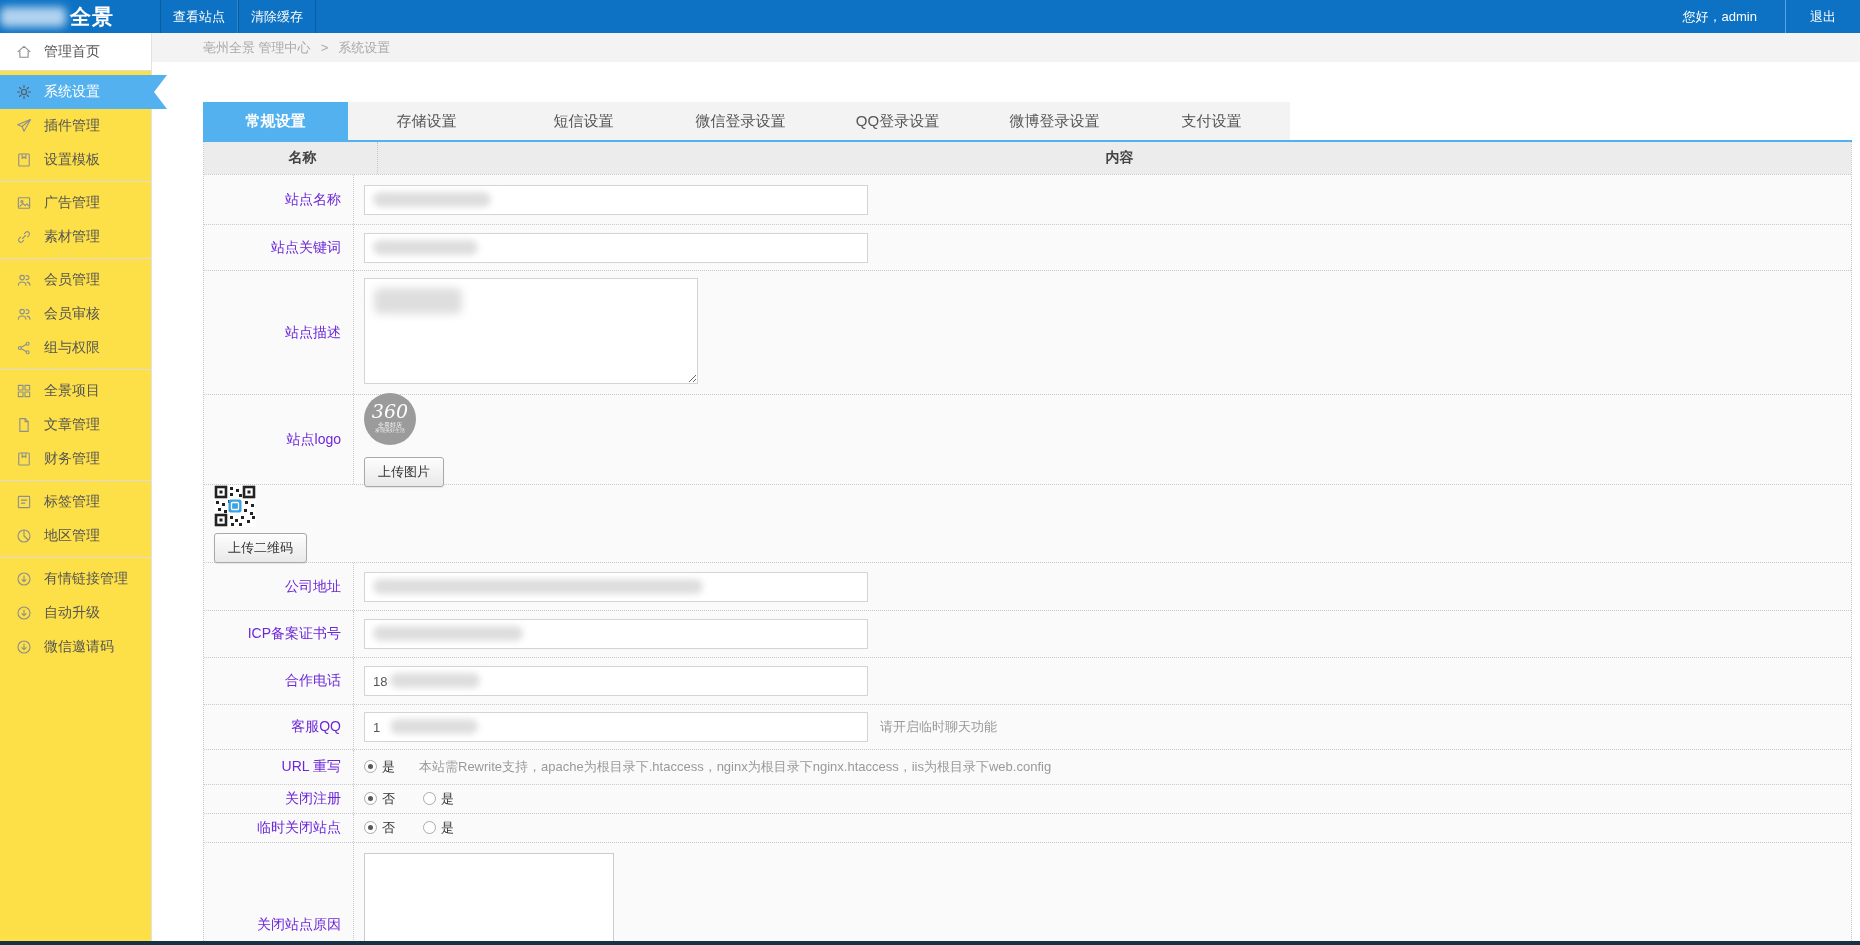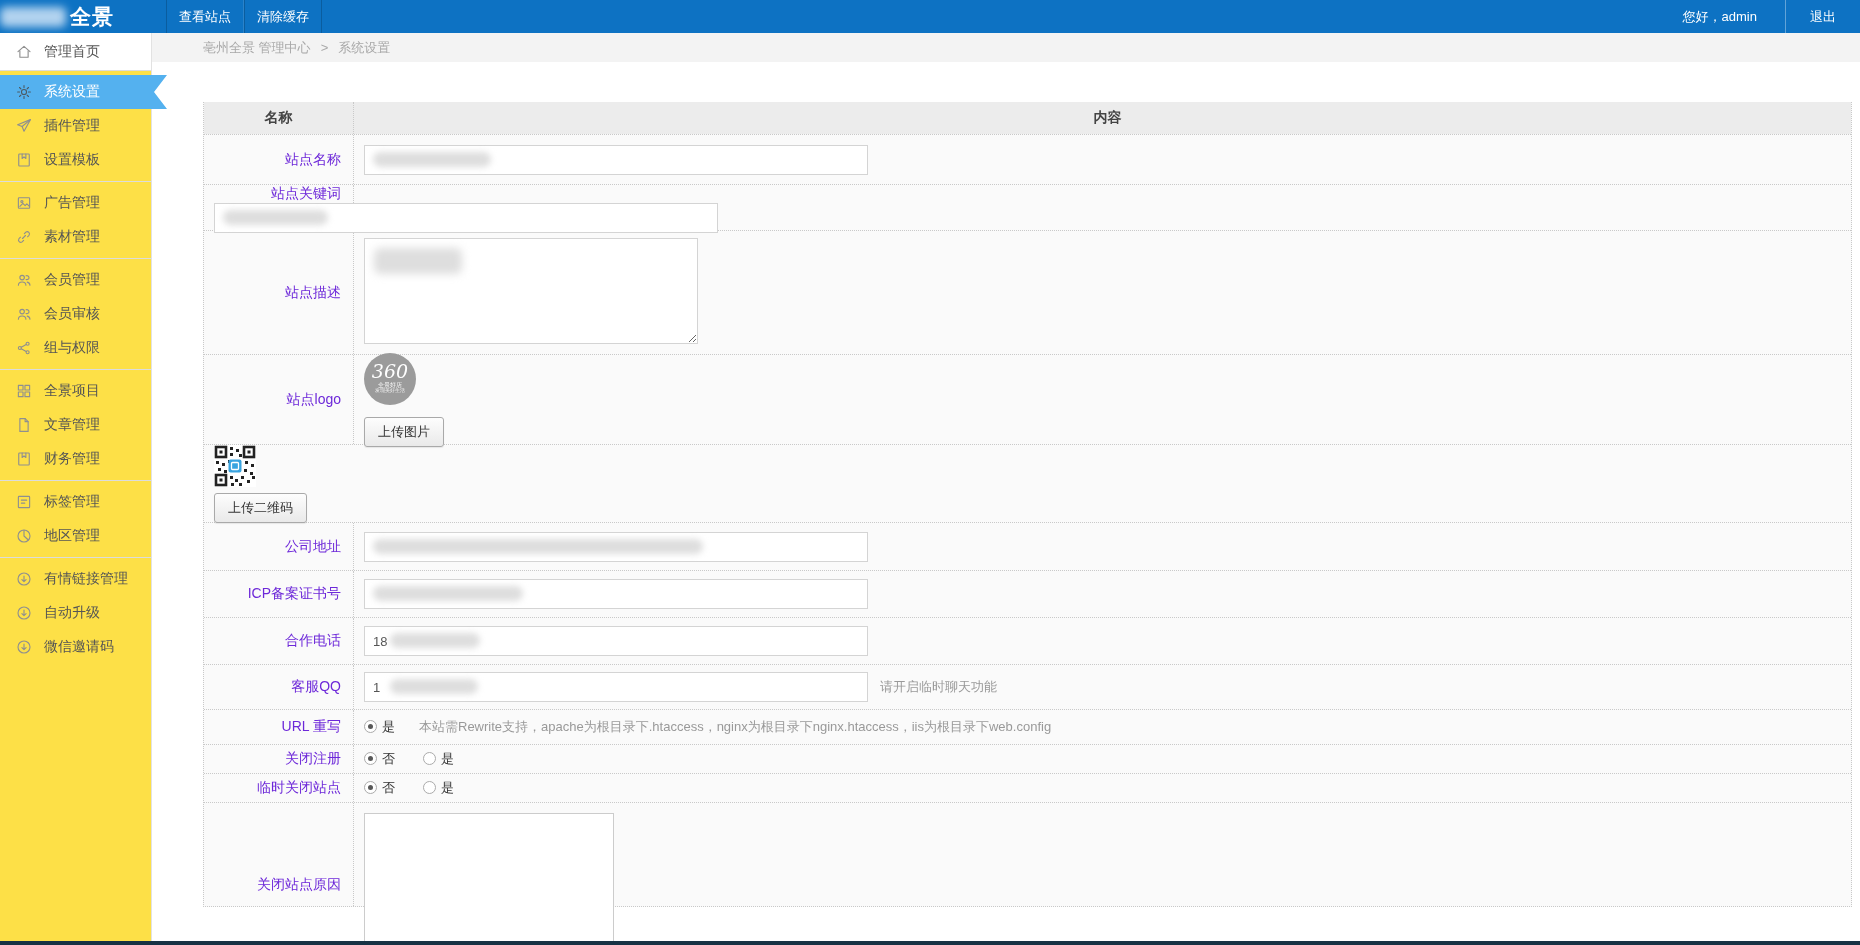--- a/index.html
+++ b/index.html
@@ -6,21 +6,21 @@
   html,body { width:1860px; height:945px; overflow:hidden; background:#fff;
     font-family:"Liberation Sans","DejaVu Sans",sans-serif; }
 
   
   .topbar { position:absolute; left:0; top:0; width:1860px; height:33px;
     background:#0d72c3; color:#fff; display:flex; align-items:stretch; z-index:50; }
   .brand { width:152px; display:flex; align-items:center; padding-left:0; gap:4px; }
   .brand-blur { width:66px; height:20px; border-radius:5px; background:#cfe4f7;
     filter:blur(4px); opacity:.85; }
   .brand-text { font-size:21px; font-weight:bold; letter-spacing:1px; }
-  .topbtns { display:flex; align-items:stretch; margin-left:14px; }
+  .topbtns { display:flex; align-items:stretch; margin-left:8px; }
   .topbtn { width:78px; display:flex; align-items:center; justify-content:center;
     font-size:13px; cursor:pointer; border-left:1px solid rgba(0,0,0,.18);
     border-right:1px solid rgba(255,255,255,.12); }
   .topbtn:last-child { border-right:1px solid rgba(0,0,0,.18); }
   .topright { margin-left:auto; display:flex; align-items:stretch; font-size:13px; }
   .greeting { display:flex; align-items:center; padding:0 28px; }
   .logout { display:flex; align-items:center; padding:0 24px;
     border-left:1px solid rgba(255,255,255,.35); cursor:pointer; }
 
   
@@ -52,28 +52,28 @@
   .tabs-row { display:flex; border-bottom:2px solid #54b1ef; }
   .tabs-bg { display:flex; background:#f3f3f3; }
   .tab { width:157px; height:38px; display:flex; align-items:center; justify-content:center;
     font-size:15px; color:#555; cursor:pointer; }
   .tab.active { background:#54b1ef; color:#fff; font-weight:bold; width:145px; }
 
   
   .stable { border:1px dotted #c9c9c9; border-top:none; background:#fafafa; }
   .trow { display:flex; align-items:stretch; border-top:1px dotted #c9c9c9; }
   .trow:first-child { border-top:none; }
-  .thead { background:#ececec; }
+  .thead { background:#ececec;padding-left:24px; }
   .cell-l { width:150px; flex-shrink:0; display:flex; align-items:center;
     justify-content:flex-end; padding-right:12px; font-size:14px; color:#6d28d9;
     border-right:1px dotted #c9c9c9; text-align:right; }
   .thead .cell-l { justify-content:center; padding-right:0; font-weight:bold; color:#444; }
   .cell-c { flex:1; display:flex; align-items:center; padding-left:10px; gap:12px; }
   .thead .cell-c { justify-content:center; font-weight:bold; color:#444; font-size:14px; }
-  .h32 { height:32px; } .h50 { height:50px; } .h46 { height:46px;flex-direction:column; } .h124 { height:124px; }
+  .h32 { height:32px; } .h50 { height:50px; } .h46 { height:46px; } .h124 { height:124px; }
   .h90 { height:90px; } .h78 { height:78px; } .h48 { height:48px; } .h47 { height:47px; }
   .h45 { height:45px; } .h35 { height:35px; } .h29 { height:29px; } .hlast { height:104px; }
 
   .ibox { position:relative; display:inline-block; }
   .tinput { width:504px; height:30px; border:1px solid #d4d4d4; background:#fff;
     font-size:13px; color:#555; padding:0 8px; outline:none; }
   .blob { position:absolute; top:7px; left:9px; height:15px; background:#dedede;
     border-radius:8px; filter:blur(3px); pointer-events:none; }
   .blob.shift { left:26px; }
   .tarea { width:334px; height:106px; border:1px solid #d4d4d4; background:#fff;
@@ -307,20 +307,31 @@
 
   <div class="main">
     <div class="crumbbar">
       <span>亳州全景 管理中心</span>
       <span>&gt;</span>
       <span>系统设置</span>
     </div>
 
     <div class="content">
 
+      <div class="tabs-row">
+        <div class="tabs-bg">
+          <div class="tab active">常规设置</div>
+          <div class="tab">存储设置</div>
+          <div class="tab">短信设置</div>
+          <div class="tab">微信登录设置</div>
+          <div class="tab">QQ登录设置</div>
+          <div class="tab">微博登录设置</div>
+          <div class="tab">支付设置</div>
+        </div>
+      </div>
 
       <div class="stable">
         <div class="trow thead h32">
           <div class="cell-l">名称</div>
           <div class="cell-c">内容</div>
         </div>
 
         <div class="trow h50">
           <div class="cell-l">站点名称</div>
           <div class="cell-c">

